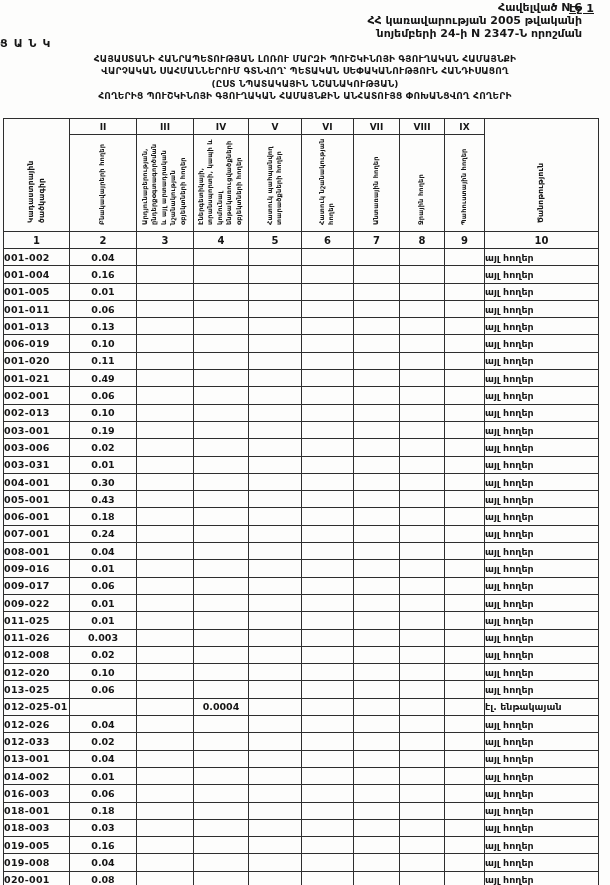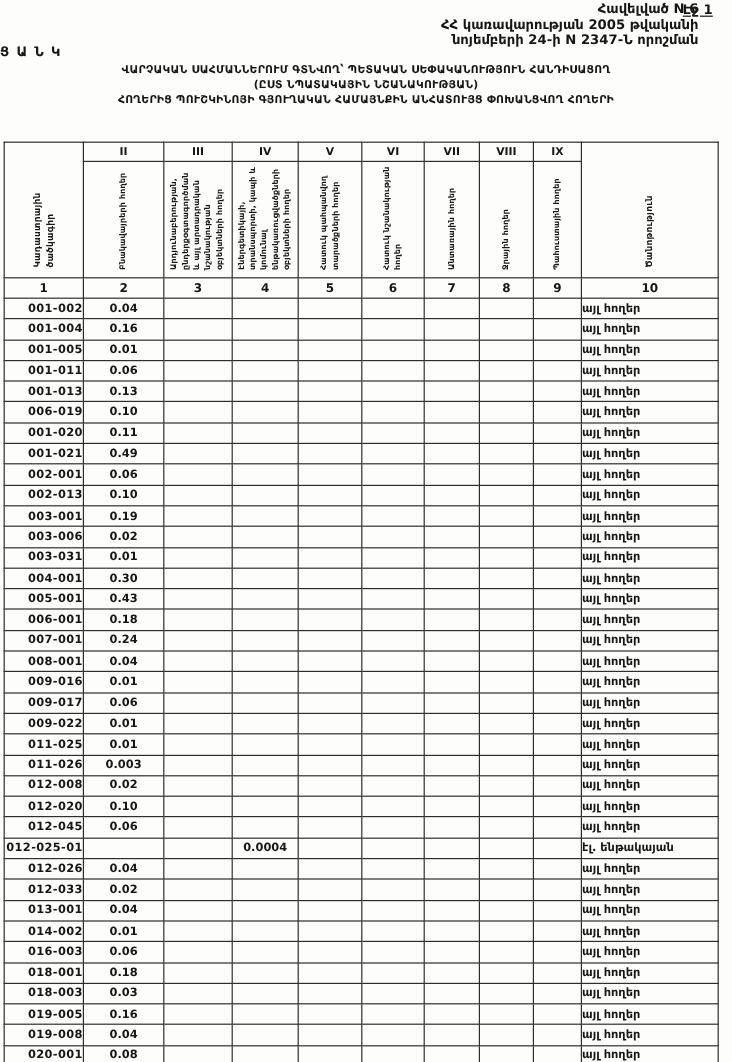--- a/index.html
+++ b/index.html
@@ -27,40 +27,41 @@
   td.roman{height:15px;text-align:center;font-size:9px;}
   td.vhead{height:96px;text-align:center;}
   td.corner,td.remark-head{text-align:center;}
   .vtext{
     writing-mode:vertical-rl;transform:rotate(180deg);display:inline-block;
     font-size:6.5px;font-weight:700;line-height:1.45;max-height:90px;height:88px;
     text-align:left;letter-spacing:.2px;
   }
   .vtext.big{font-size:7.5px;height:100px;max-height:102px;}
   td.colnum{height:16px;text-align:center;font-size:10px;}
-  td.code{height:16.3px;text-align:right;padding-left:4px;font-size:9.5px;letter-spacing:.3px;}
+  td.code{height:16.3px;text-align:left;padding-left:4px;font-size:9.5px;letter-spacing:.3px;}
   td.val{height:16.3px;text-align:center;font-size:9.5px;}
   td.remark{height:16.3px;text-align:left;padding-left:7px;font-size:9.5px;}
 </style>
 </head>
 <body>
 
 <div class="doc">
 
   <div class="page-num">Էջ 1</div>
 
   <div class="appendix">
     <div>Հավելված N 6</div>
     <div>ՀՀ կառավարության 2005 թվականի</div>
     <div>նոյեմբերի 24-ի N 2347-Ն որոշման</div>
   </div>
 
   <div class="list-label">ՑԱՆԿ</div>
 
   <div class="title">
+    <div>ՀԱՅԱՍՏԱՆԻ ՀԱՆՐԱՊԵՏՈՒԹՅԱՆ ԼՈՌՈՒ ՄԱՐԶԻ ՊՈՒՇԿԻՆՈՅԻ ԳՅՈՒՂԱԿԱՆ ՀԱՄԱՅՆՔԻ</div>
     <div>ՎԱՐՉԱԿԱՆ ՍԱՀՄԱՆՆԵՐՈՒՄ ԳՏՆՎՈՂ՝ ՊԵՏԱԿԱՆ ՍԵՓԱԿԱՆՈՒԹՅՈՒՆ ՀԱՆԴԻՍԱՑՈՂ</div>
     <div>(ԸՍՏ ՆՊԱՏԱԿԱՅԻՆ ՆՇԱՆԱԿՈՒԹՅԱՆ)</div>
     <div>ՀՈՂԵՐԻՑ ՊՈՒՇԿԻՆՈՅԻ ԳՅՈՒՂԱԿԱՆ ՀԱՄԱՅՆՔԻՆ ԱՆՀԱՏՈՒՅՑ ՓՈԽԱՆՑՎՈՂ ՀՈՂԵՐԻ</div>
   </div>
 
   <table class="main">
     <colgroup>
       <col style="width:66px">
         <col style="width:67px">
         <col style="width:57px">
@@ -402,21 +403,21 @@
           <td class="val"></td>
           <td class="val"></td>
           <td class="val"></td>
           <td class="val"></td>
           <td class="val"></td>
           <td class="val"></td>
           <td class="val"></td>
           <td class="remark">այլ հողեր</td>
         </tr>
         <tr>
-          <td class="code">012-045</td>
+          <td class="code">013-025</td>
           <td class="val">0.06</td>
           <td class="val"></td>
           <td class="val"></td>
           <td class="val"></td>
           <td class="val"></td>
           <td class="val"></td>
           <td class="val"></td>
           <td class="val"></td>
           <td class="remark">այլ հողեր</td>
         </tr>

